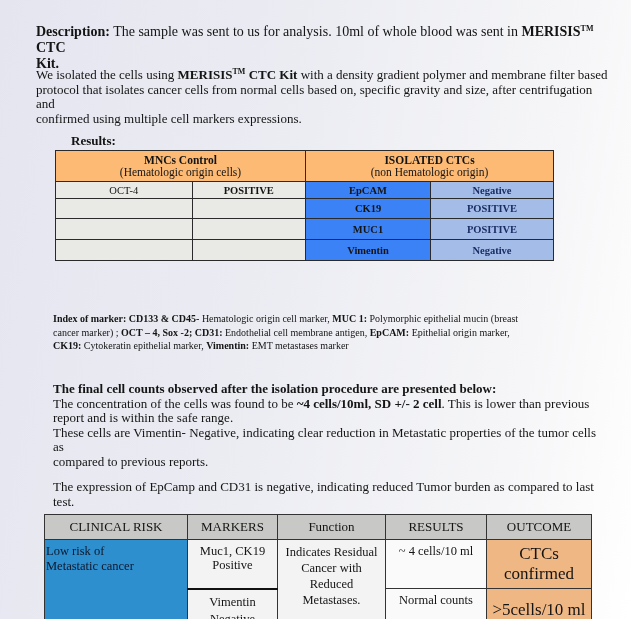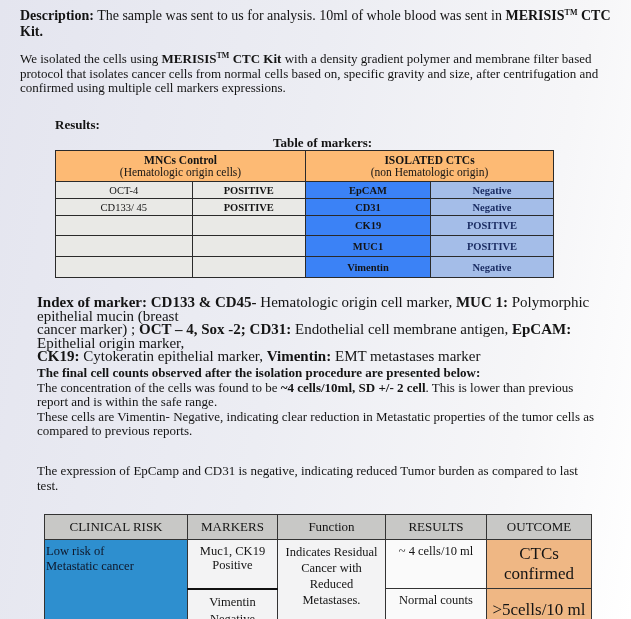--- a/index.html
+++ b/index.html
@@ -4,21 +4,21 @@
 <style>
   html, body { margin: 0; padding: 0; }
   body {
     width: 631px; height: 619px; overflow: hidden;
     background: linear-gradient(100deg, #e4e5ef 0%, #ecedf3 45%, #f6f6f8 80%, #ffffff 100%);
     font-family: "Liberation Serif", serif;
     color: #141414;
     position: relative;
   }
   .abs { position: absolute; }
-  .p { font-size: 13px; line-height: 14.5px; margin: 0; }
+  .p { font-size: 13px; line-height: 14.5px; margin: 16px; }
   b { font-weight: bold; }
   sup { font-size: 8px; vertical-align: 5px; line-height: 0; }
 
   
   table { border-collapse: collapse; }
   .mt { position: absolute; left: 55px; top: 150px; width: 499px; font-size: 10.5px; }
   .mt td { border: 1px solid #2a2a2a; text-align: center; padding: 0; height: 16px; font-weight: bold; }
   .mt .hdr { background: #fdba74; font-size: 11.5px; line-height: 12.5px; height: 30px; }
   .mt .hdr .sub { font-weight: normal; }
   .mt .grey { background: #e9e9e6; font-weight: normal; }
@@ -67,26 +67,20 @@
       <b>ISOLATED CTCs</b><br>
       <span class="sub">(non Hematologic origin)</span>
     </td>
   </tr>
   <tr>
     <td class="grey" style="width:135px;">OCT-4</td>
     <td class="grey b" style="width:112px;">POSITIVE</td>
     <td class="orange" style="width:124px;">EpCAM</td>
     <td class="blue">Negative</td>
   </tr>
-  <tr>
-    <td class="grey">CD133/ 45</td>
-    <td class="grey b">POSITIVE</td>
-    <td class="orange">CD31</td>
-    <td class="blue">Negative</td>
-  </tr>
   <tr style="height:20px;">
     <td class="grey"></td>
     <td class="grey b"></td>
     <td class="orange">CK19</td>
     <td class="blue">POSITIVE</td>
   </tr>
   <tr style="height:21px;">
     <td class="grey"></td>
     <td class="grey b"></td>
     <td class="orange">MUC1</td>
@@ -95,21 +89,21 @@
   <tr style="height:21px;">
     <td class="grey"></td>
     <td class="grey b"></td>
     <td class="orange">Vimentin</td>
     <td class="blue">Negative</td>
   </tr>
 </tbody>
   </table>
 
 <div class="abs" style="left:37px; top:296px; width:580px;">
-  <p class="p" style="font-size:15px; line-height:13.5px;">
+  <p class="p" style="font-size:10px; line-height:13.5px;">
     <b>Index of marker: CD133 &amp; CD45-</b><span> Hematologic origin cell marker, </span><b>MUC 1:</b><span> Polymorphic epithelial mucin (breast</span><br>
     <span>cancer marker) ; </span><b>OCT – 4, Sox -2; CD31:</b><span> Endothelial cell membrane antigen, </span><b>EpCAM:</b><span> Epithelial origin marker,</span><br>
     <b>CK19:</b><span> Cytokeratin epithelial marker, </span><b>Vimentin:</b><span> EMT metastases marker</span>
   </p>
 </div>
 
 <div class="abs" style="left:37px; top:366px; width:585px;">
   <p class="p">
     <b>The final cell counts observed after the isolation procedure are presented below:</b><br>
     <span>The concentration of the cells was found to be </span><b>~4 cells/10ml, SD +/- 2 cell</b><span>. This is lower than previous</span><br>

